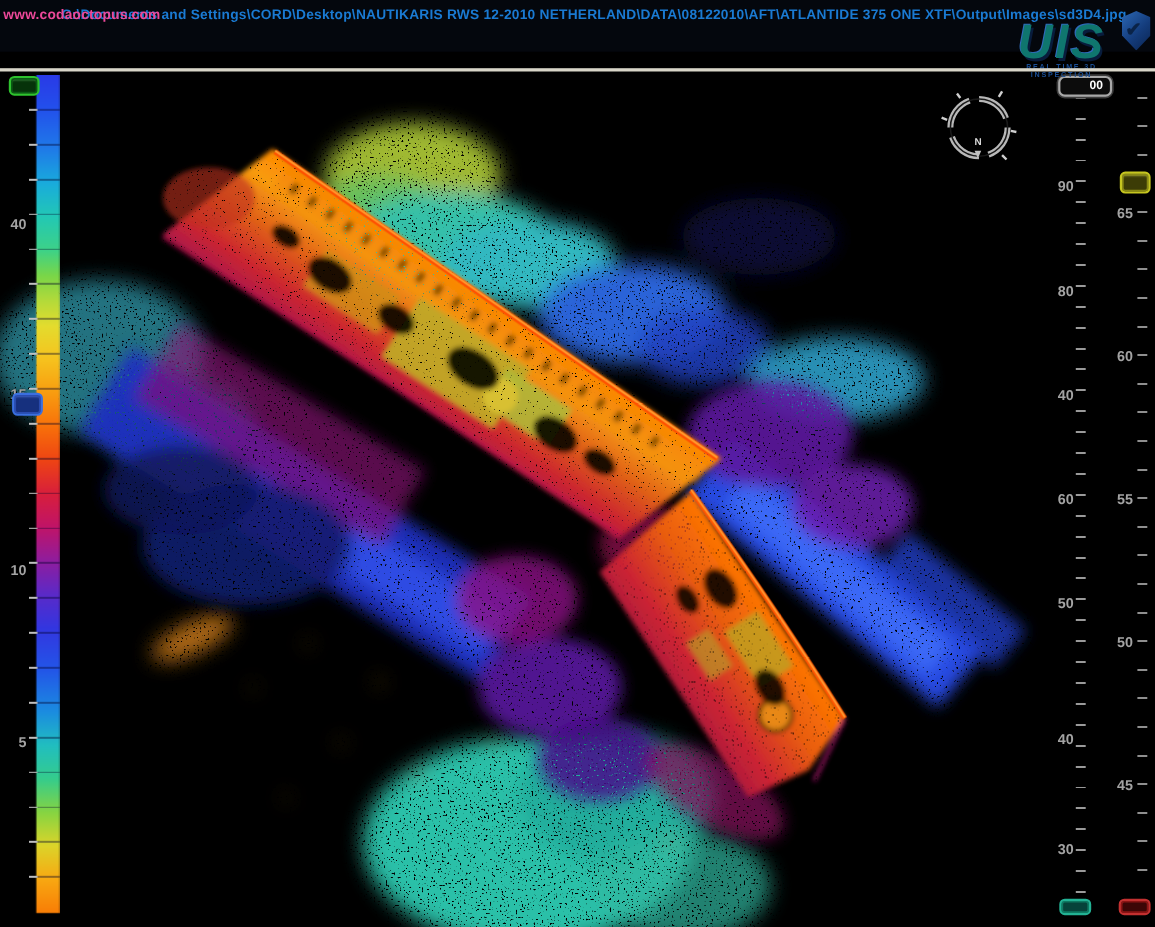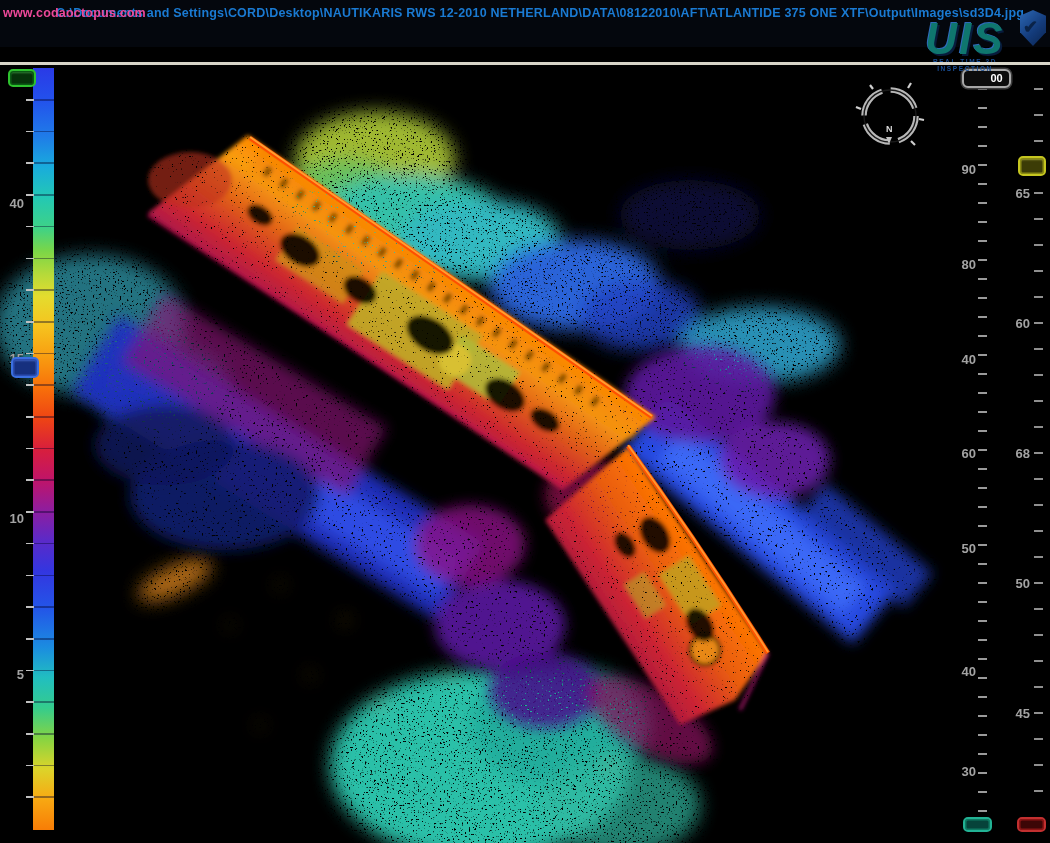--- a/index.html
+++ b/index.html
@@ -226,21 +226,21 @@
 <div class="scale-label" style="left:954px;top:352px;">40</div>
 <div class="scale-label" style="left:954px;top:446px;">60</div>
 <div class="scale-label" style="left:954px;top:541px;">50</div>
 <div class="scale-label" style="left:954px;top:636px;margin-top:28px;">40</div>
 <div class="scale-label" style="left:954px;top:764px;">30</div>
 
 <div id="range-ticks"></div>
 <div id="chip-yellow" class="chip"></div>
 <div class="scale-label" style="left:1008px;top:186px;">65</div>
 <div class="scale-label" style="left:1008px;top:316px;">60</div>
-<div class="scale-label" style="left:1008px;top:446px;">68</div>
+<div class="scale-label" style="left:1008px;top:446px;">55</div>
 <div class="scale-label" style="left:1008px;top:576px;">50</div>
 <div class="scale-label" style="left:1008px;top:706px;">45</div>
 <div id="chip-teal" class="chip"></div>
 <div id="chip-red" class="chip"></div>
 
 <div id="compass">
   <svg width="74" height="74" viewBox="0 0 74 74">
     <circle cx="37" cy="37" r="26" fill="none" stroke="#b8b8b8" stroke-width="5.5" stroke-dasharray="32 8.8"></circle>
     <circle cx="37" cy="37" r="26" fill="none" stroke="#1a1a1a" stroke-width="1.4"></circle>
     <g stroke="#cfcfcf" stroke-width="2.2">

